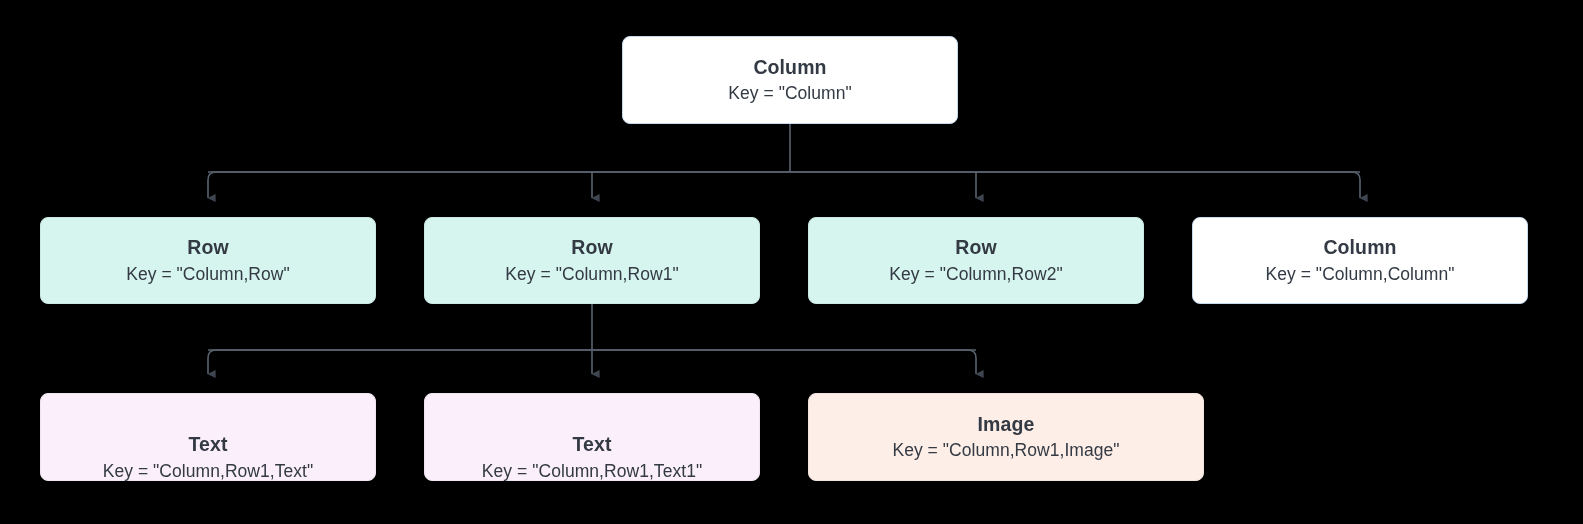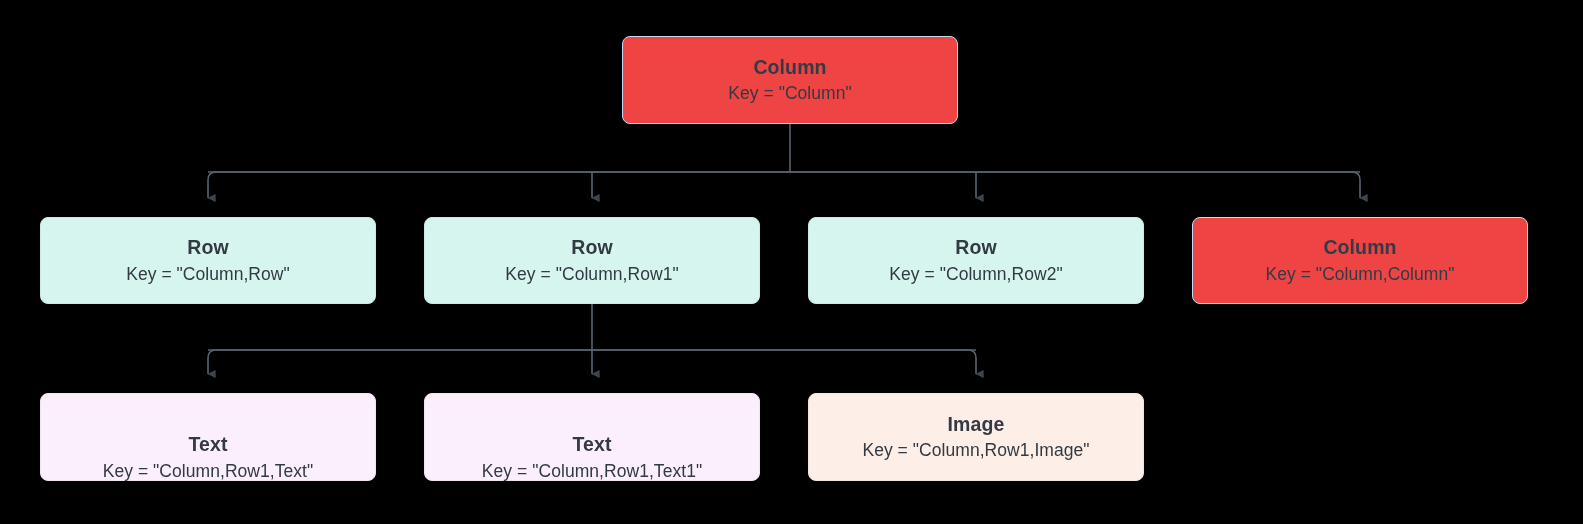--- a/index.html
+++ b/index.html
@@ -45,21 +45,21 @@
     color: #333a44;
     letter-spacing: 0.1px;
     margin-bottom: 8px;
   }
   .node-sub {
     font-size: 17.5px;
     font-weight: normal;
     color: #333a44;
     letter-spacing: 0.05px;
   }
-  .fill-blue   { background: #ef4444; border: 1px solid #c7d9ef; }
+  .fill-blue   { background: #ffffff; border: 1px solid #c7d9ef; }
   .fill-mint   { background: #d6f5ee; border: 1px solid #c9e9e2; }
   .fill-pink   { background: #fbeffb; border: 1px solid #f1e4f1; justify-content: flex-end; }
   .fill-peach  { background: #fdeee7; border: 1px solid #f2e3dc; }
 </style>
 </head>
 <body>
 
 <div id="diagram-root">
 
   <svg id="edge-layer" width="1583" height="524" viewBox="0 0 1583 524">
@@ -120,18 +120,18 @@
   <div class="node fill-pink" style="left:40px; top:393px; width:336px; height:88px;">
     <div class="node-title">Text</div>
     <div class="node-sub">Key = "Column,Row1,Text"</div>
   </div>
 
   <div class="node fill-pink" style="left:424px; top:393px; width:336px; height:88px;">
     <div class="node-title">Text</div>
     <div class="node-sub">Key = "Column,Row1,Text1"</div>
   </div>
 
-  <div class="node fill-peach" style="left:808px; top:393px; width:336px; height:88px;">
+  <div class="node fill-peach" style="left:808px; top:393px; width:396px; height:88px;">
     <div class="node-title">Image</div>
     <div class="node-sub">Key = "Column,Row1,Image"</div>
   </div>
 
 </div>
 
 </body></html>

